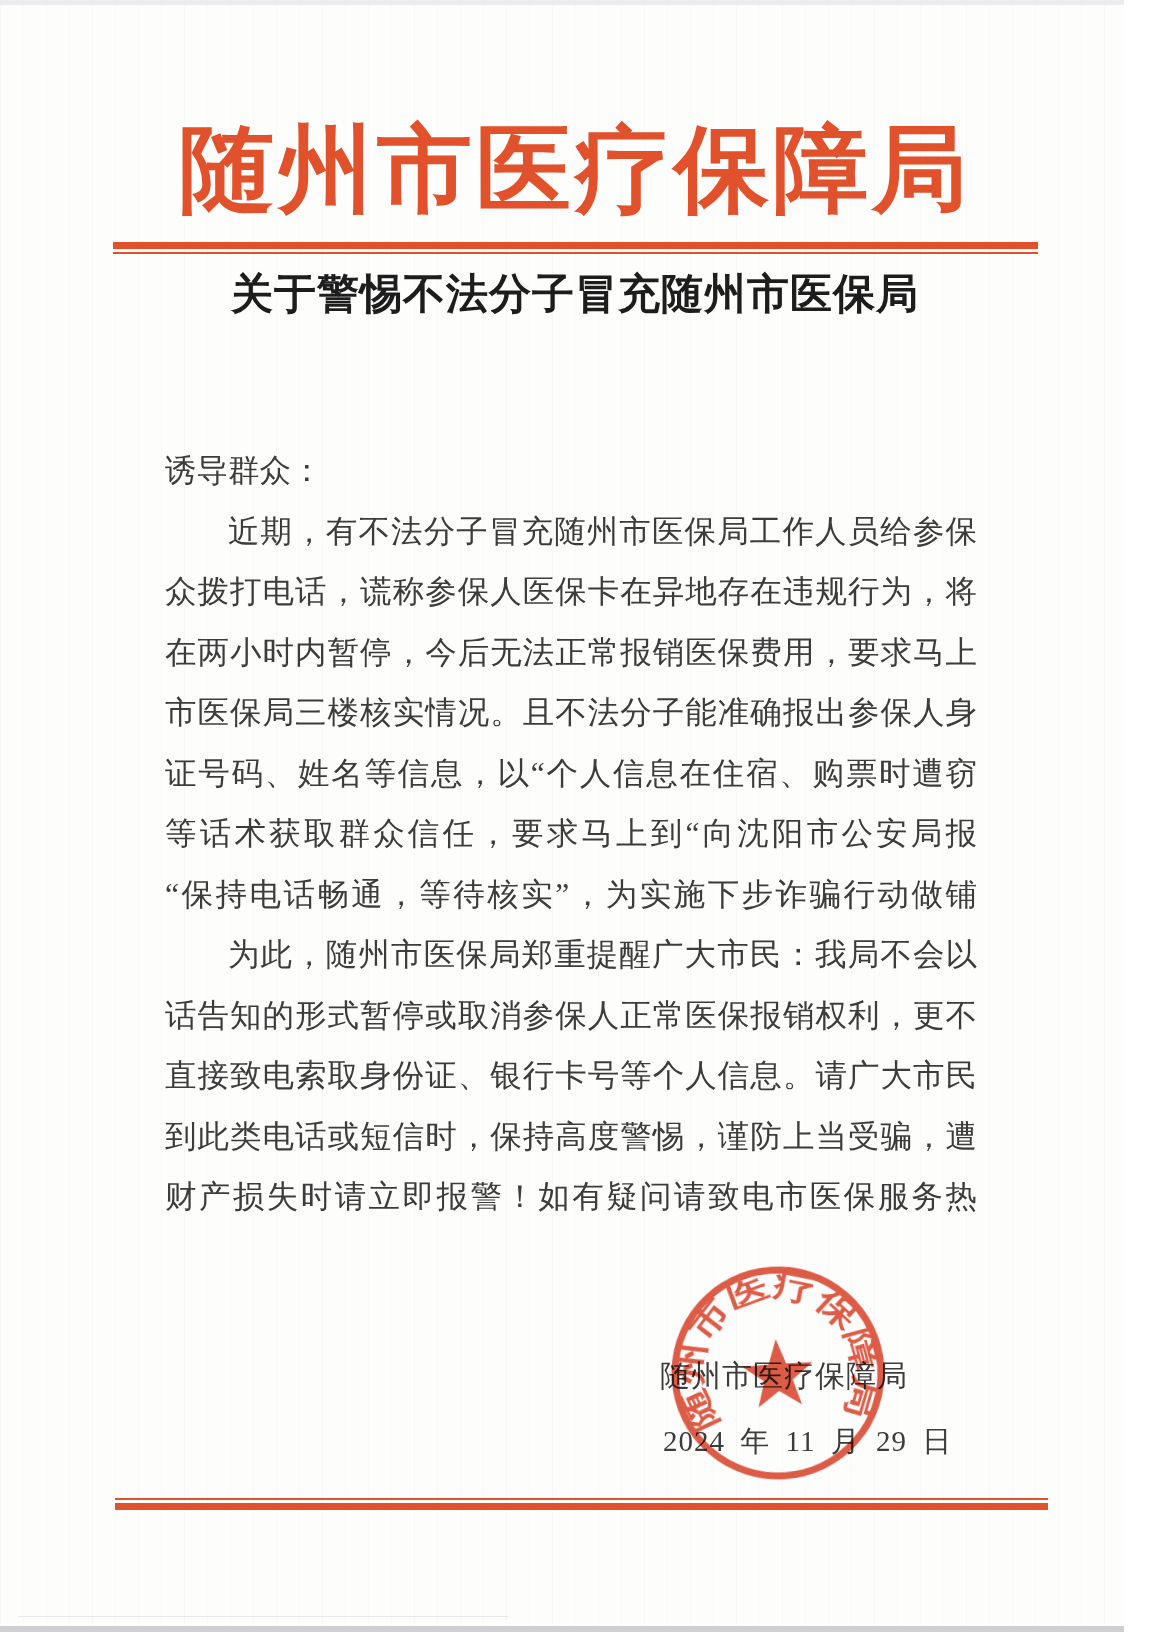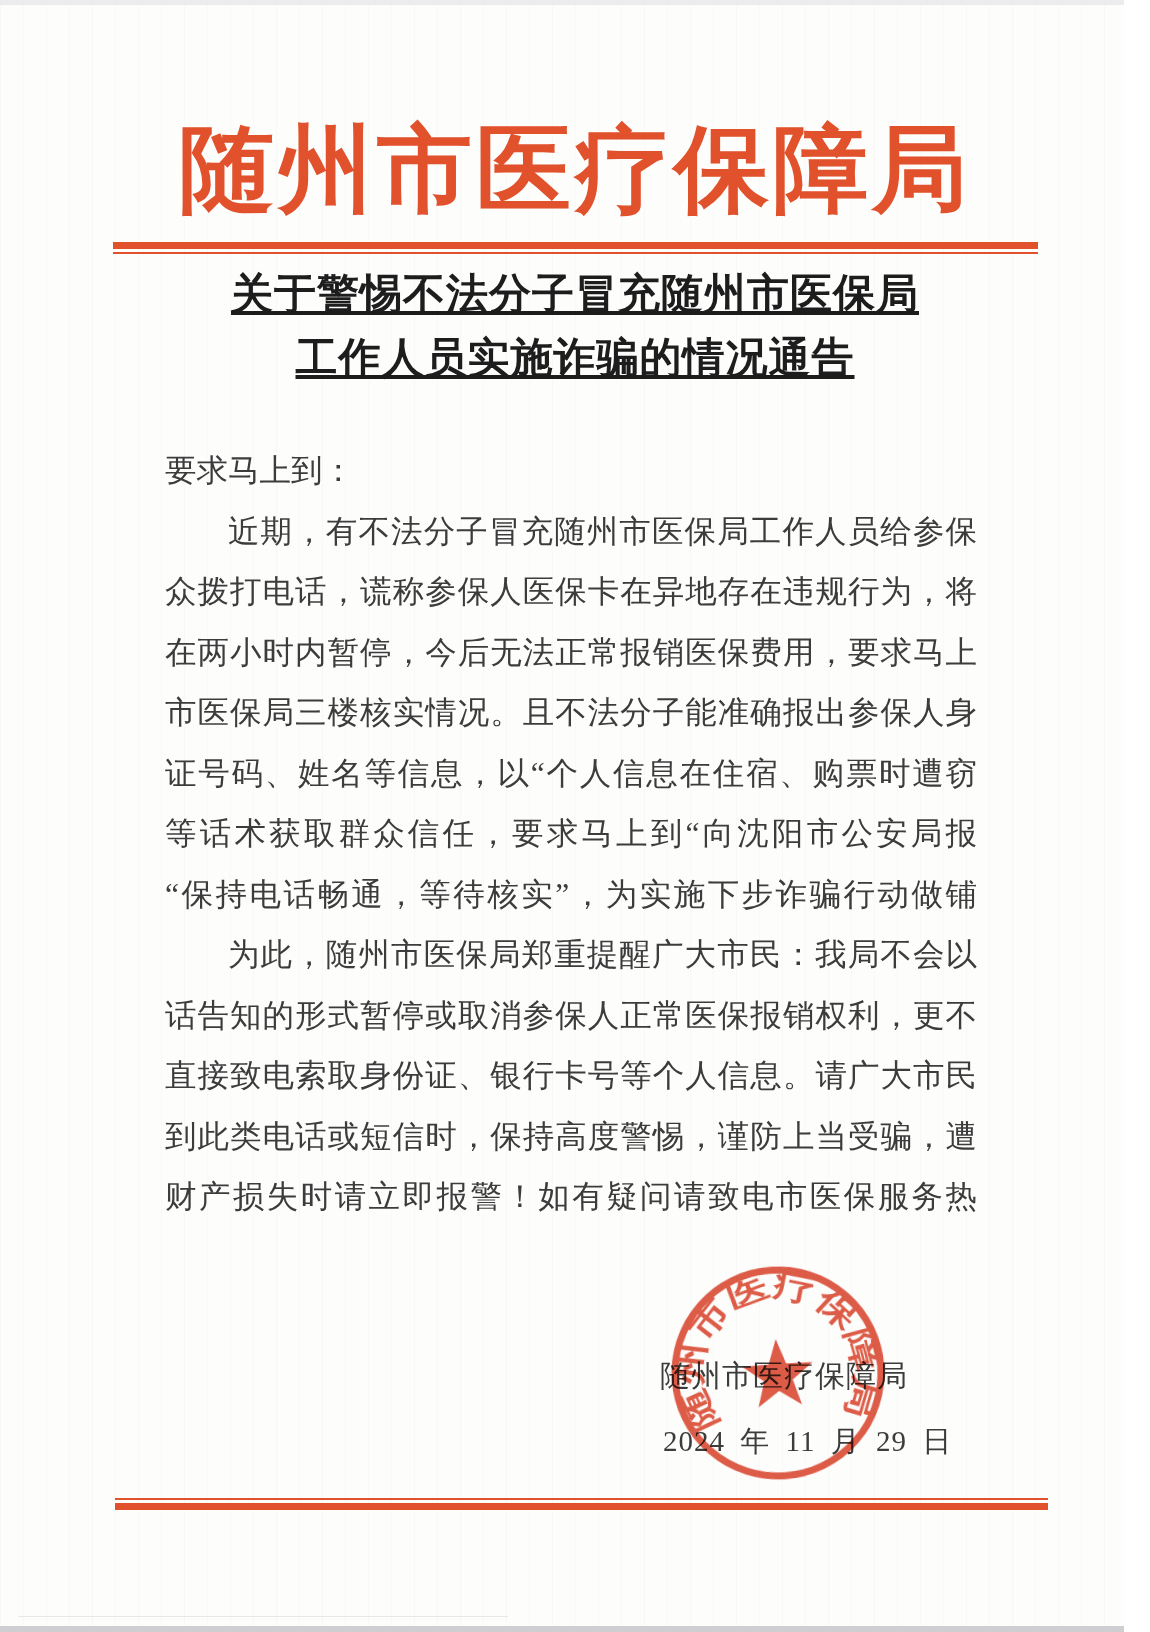--- a/index.html
+++ b/index.html
@@ -42,21 +42,20 @@
   .rule{position:absolute;background:var(--rule-red);}
   .rule-top-thick{left:113px;top:242px;width:925px;height:7px;}
   .rule-top-thin{left:113px;top:252px;width:925px;height:2px;}
   .rule-bottom-thin{left:115px;top:1498px;width:933px;height:2px;}
   .rule-bottom-thick{left:115px;top:1503px;width:933px;height:7px;}
   .doc-title{
     position:absolute;left:0;top:262px;width:1150px;
     text-align:center;color:var(--title-text);
     font-size:42px;font-weight:bold;letter-spacing:1px;
     line-height:64px;
-    text-decoration:underline;
   }
   .body-block{
     position:absolute;left:165px;top:441px;width:812px;
     color:var(--body-text);
     font-size:31.5px;
   }
   .body-line{
     height:60.5px;line-height:60.5px;
     white-space:nowrap;
   }
@@ -95,25 +94,24 @@
 
   <div class="scan-edge-top"></div>
 
   <div class="agency-header">随州市医疗保障局</div>
 
   <div class="rule rule-top-thick"></div>
   <div class="rule rule-top-thin"></div>
 
   <div class="doc-title">
     <div>关于警惕不法分子冒充随州市医保局</div>
-    <div>工作人员实施诈骗的情况通告</div>
   </div>
 
   <div class="body-block">
-      <div class="body-line">要求马上到：</div>
+      <div class="body-line">诱导群众：</div>
       <div class="body-line indent justify">近期，有不法分子冒充随州市医保局工作人员给参保群</div>
       <div class="body-line justify">众拨打电话，谎称参保人医保卡在异地存在违规行为，将会</div>
       <div class="body-line justify">在两小时内暂停，今后无法正常报销医保费用，要求马上到</div>
       <div class="body-line justify">市医保局三楼核实情况。且不法分子能准确报出参保人身份</div>
       <div class="body-line justify">证号码、姓名等信息，以“个人信息在住宿、购票时遭窃取”</div>
       <div class="body-line justify">等话术获取群众信任，要求马上到“向沈阳市公安局报案”或</div>
       <div class="body-line justify">“保持电话畅通，等待核实”，为实施下步诈骗行动做铺垫。</div>
       <div class="body-line indent justify">为此，随州市医保局郑重提醒广大市民：我局不会以电</div>
       <div class="body-line justify">话告知的形式暂停或取消参保人正常医保报销权利，更不会</div>
       <div class="body-line justify">直接致电索取身份证、银行卡号等个人信息。请广大市民接</div>

